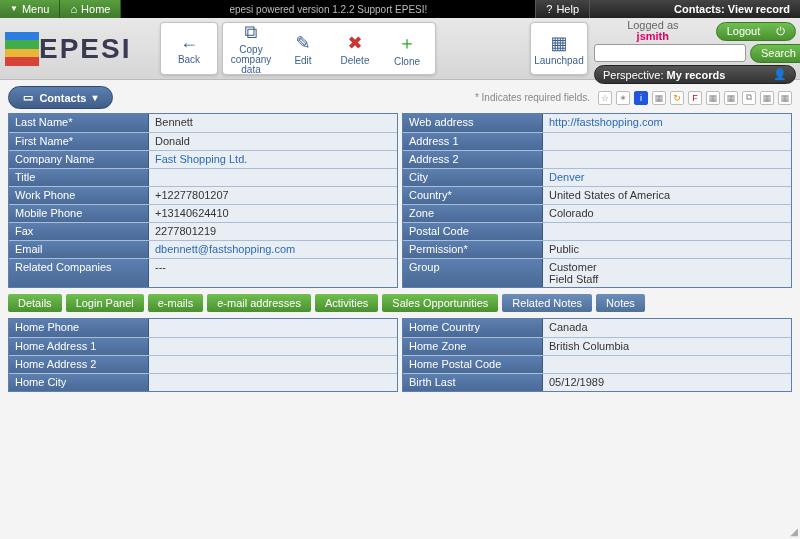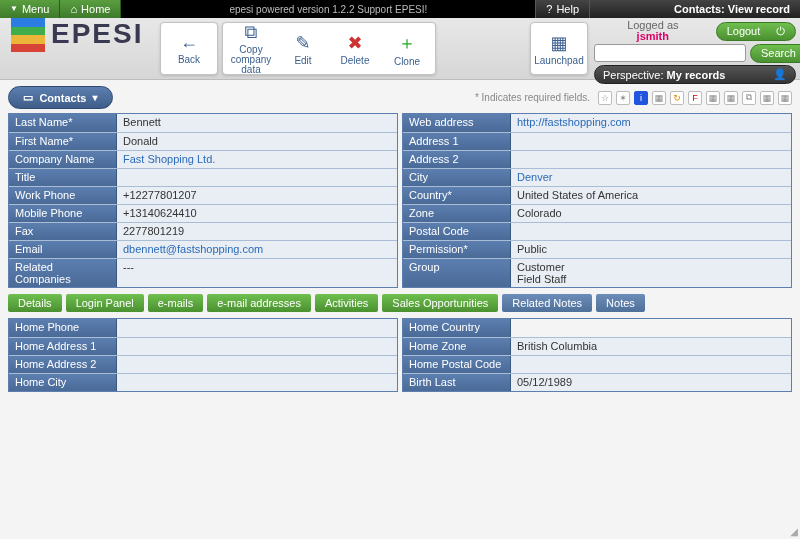--- a/index.html
+++ b/index.html
@@ -6,21 +6,21 @@
   body { background: #f4f4f4; width: 800px; height: 539px; overflow: hidden; }
   
   .topbar { display: flex; height: 18px; background: #000; color: #ccc; align-items: center; }
   .menu-btn, .home-btn { background: linear-gradient(#5a9e3f,#3e7a2c); color: #fff; height: 18px; line-height: 18px; padding: 0 10px; border-right: 1px solid #2a5b1d; display: flex; align-items: center; gap: 4px; cursor: pointer; }
   .menu-btn .tri { font-size: 8px; }
   .topbar .mid { flex: 1; text-align: center; color: #bbb; font-size: 10px; }
   .help-btn { background: linear-gradient(#444,#222); color: #fff; padding: 0 10px; height: 18px; line-height: 18px; display: flex; align-items: center; gap: 4px; border-left: 1px solid #555; border-right: 1px solid #555; cursor: pointer; }
   .perspective-top { background: linear-gradient(#444,#222); color: #fff; padding: 0 10px; height: 18px; line-height: 18px; width: 210px; text-align: right; font-weight: bold; }
   
   .header { display: flex; height: 62px; background: linear-gradient(#e8e8e8,#d6d6d6); border-bottom: 1px solid #bbb; }
-  .logo { width: 158px; display: flex; padding-left: 11px; gap: 6px; }
+  .logo { width: 158px; display: flex; align-items: center; padding-left: 5px; }
   .logo-icon { width: 34px; height: 34px; display: flex; flex-direction: column; }
   .logo-icon div { flex: 1; }
   .logo-icon .r1 { background: #2b7de1; }
   .logo-icon .r2 { background: #3fae4a; }
   .logo-icon .r3 { background: #eab538; }
   .logo-icon .r4 { background: #d84338; }
   .logo-text { font-size: 28px; font-weight: bold; color: #393951; letter-spacing: 2px; }
   
   .tool-group { display: flex; background: #fff; margin: 4px 2px; border: 1px solid #c3c3c3; border-radius: 4px; box-shadow: 0 1px 3px rgba(0,0,0,.15); padding: 2px; }
   .tool-btn { width: 52px; display: flex; flex-direction: column; align-items: center; justify-content: center; cursor: pointer; color: #3a5f8e; padding: 2px; gap: 2px; }
@@ -42,21 +42,21 @@
   .section-pill .chev{font-size:10px;}
   .subbar .flex{flex:1;}
   .req-note{color:#888; font-size:10px;}
   .subbar .icons{display:flex; gap:4px;}
   .subbar .icons span{width:14px;height:14px;display:inline-flex;align-items:center;justify-content:center;border:1px solid #bbb; border-radius:2px; font-size:9px; color:#888; background:#fff;}
   
   .form { display:flex; padding: 0 8px; gap:4px;}
   .form-col { flex:1; border:1px solid #5c7fb0;}
   .form-row { display:flex; height:18px; border-top:1px solid #a9bdd6;}
   .form-row:first-child{border-top:none;}
-  .form-row .label { width:108px; background: linear-gradient(#5c7fb0,#4a6a97); color:#fff; padding:2px 6px; border-right:1px solid #3a5880;}
+  .form-row .label { width:140px; background: linear-gradient(#5c7fb0,#4a6a97); color:#fff; padding:2px 6px; border-right:1px solid #3a5880;}
   .form-row .value { flex:1; background:#e9eef5; color:#333; padding:2px 6px; overflow:hidden; white-space:nowrap;}
   .form-row .value a{color:#2a6ab8; text-decoration:none;}
   .form-row.tall{height:auto;}
   
   .tabs { display:flex; gap:4px; padding:6px 8px;}
   .tab { background: linear-gradient(#6b8db8,#4f7099); color:#fff; padding:3px 10px; border-radius:2px; cursor:pointer;}
   .tab.active, .tab.g { background: linear-gradient(#6fbf4f,#4a9030);}
   
   .form2 { display:flex; padding: 0 8px; gap:4px;}
   .form2 .form-col{border:1px solid #5c7fb0;}
@@ -275,20 +275,21 @@
         <div class="value"></div>
       </div>
     <div class="form-row">
         <div class="label">Home City</div>
         <div class="value"></div>
       </div>
   </div>
   <div class="form-col">
     <div class="form-row">
         <div class="label">Home Country</div>
+        <div class="value">Canada</div>
       </div>
     <div class="form-row">
         <div class="label">Home Zone</div>
         <div class="value">British Columbia</div>
       </div>
     <div class="form-row">
         <div class="label">Home Postal Code</div>
         <div class="value"></div>
       </div>
     <div class="form-row">

